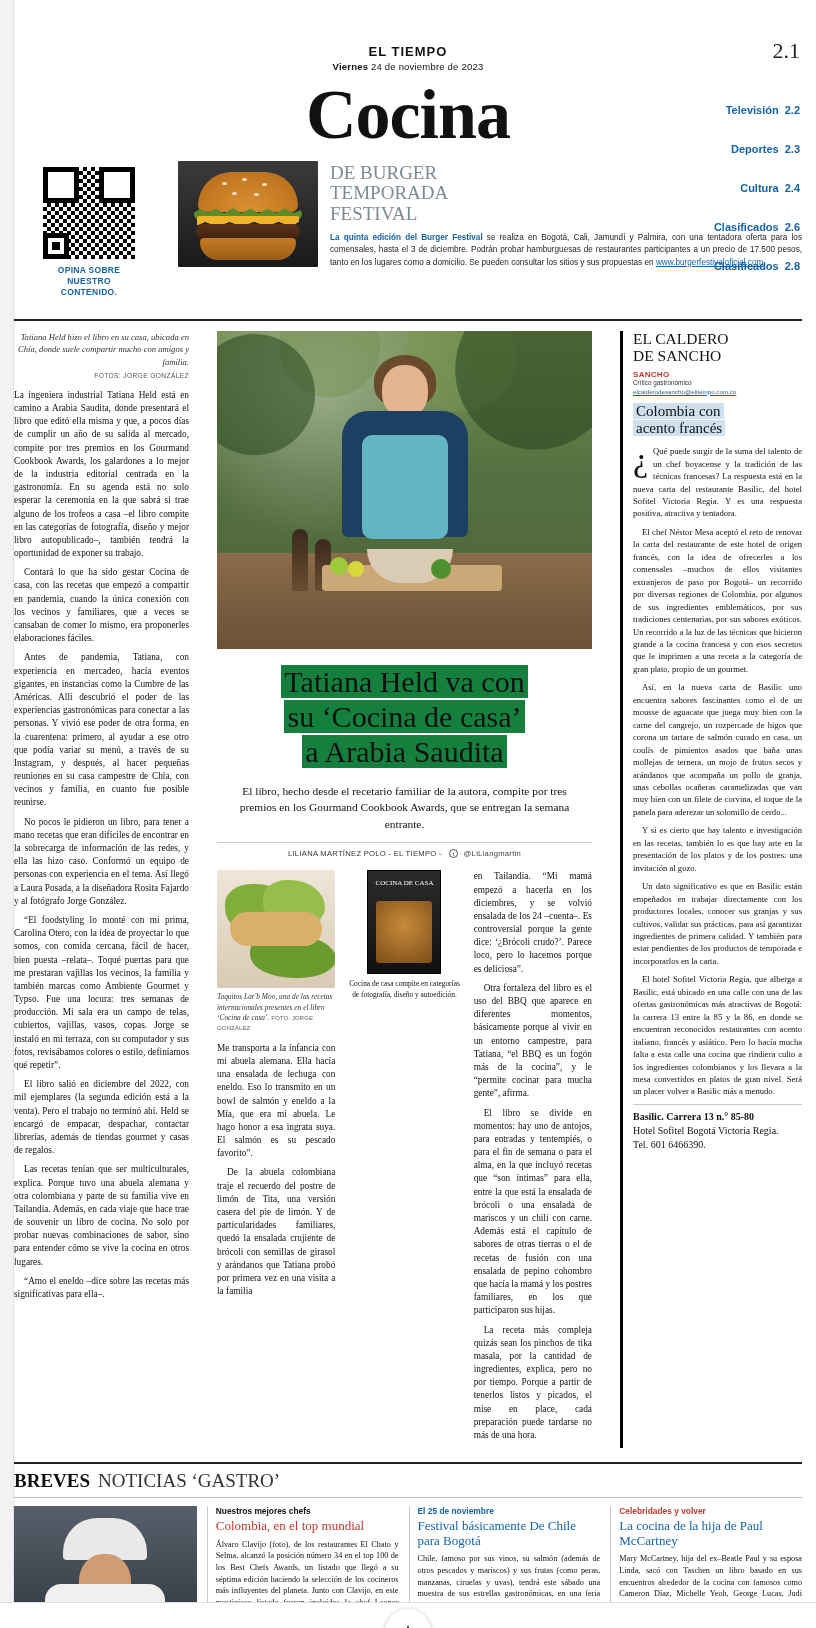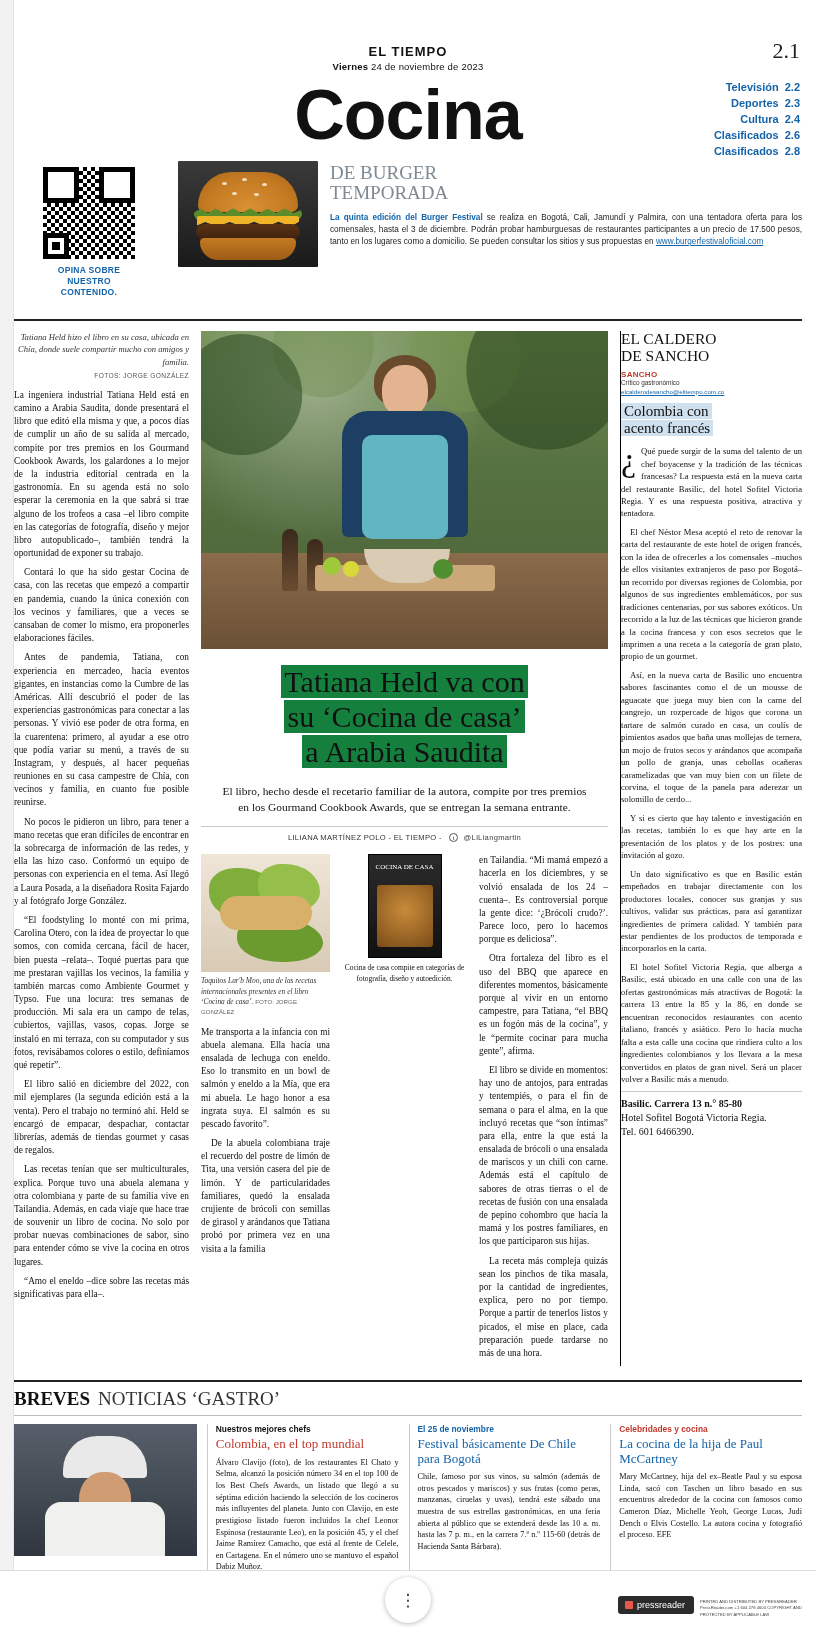--- a/index.html
+++ b/index.html
@@ -39,37 +39,37 @@
   }
   .mh-date b { font-weight: 700; }
   .mh-pageno {
     position: absolute;
     right: 2px; top: -6px;
     font-family: "Liberation Serif", serif;
     font-size: 22px;
     color: #222;
   }
   .mh-title {
-    font-family: Liberation Sans, sans-serif;
+    font-family: Liberation Serif, serif;
     font-size: 70px;
     font-weight: 700;
     line-height: .95;
     margin: 10px 0 0 0;
     letter-spacing: -1px;
   }
   .mh-index {
     position: absolute;
     right: 2px;
     top: 36px;
     text-align: right;
     font-family: "Liberation Sans", sans-serif;
     font-size: 11px;
     line-height: 1.45;
   }
-  .mh-index .row { white-space: nowrap; }
+  .mh-index .row { white-space: nowrap; margin-top: 23px; }
   .mh-index .lbl { color: #1463a8; font-weight: 600; }
   .mh-index .num { color: #1463a8; font-weight: 700; margin-left: 6px; }
 
   
   .topband {
     display: flex;
     gap: 14px;
     margin-top: 12px;
     padding-bottom: 10px;
     align-items: flex-start;
@@ -163,26 +163,26 @@
     color: #222;
     text-align: justify;
   }
   .promo-body b { color:#1463a8; }
   .promo-body u { color:#1463a8; text-decoration: underline; }
   .hr-thick { border:0; border-top:2px solid #222; margin: 10px 0 0 0; }
 
   
   .main {
     display: flex;
-    gap: 12px;
+    gap: 28px;
     margin-top: 10px;
   }
   .col-left { width: 175px; flex: 0 0 175px; }
   .col-mid  { flex: 1; }
-  .col-right{ width: 182px; flex: 0 0 182px; border-left: 1px solid #000000; }
+  .col-right{ width: 182px; flex: 0 0 182px; border-left: 3px solid #000000; padding-left: 10px; }
 
   .photo-credit {
     font-family: "Liberation Serif", serif;
     font-size: 8.6px;
     font-style: italic;
     color: #333;
     text-align: right;
     line-height: 1.45;
     margin-bottom: 8px;
   }
@@ -522,20 +522,21 @@
             <div class="lettuce"></div>
             <div class="cheese"></div>
             <div class="patty"></div>
             <div class="bun-bot"></div>
           </div>
         </div>
         <div class="promo-text">
           <div class="promo-kicker">
             <div>DE BURGER</div>
             <div>TEMPORADA</div>
+            <div>FESTIVAL</div>
           </div>
           <div class="promo-body">
             <b>La quinta edición del Burger Festival</b><span> se realiza en Bogotá, Cali, Jamundí y Palmira, con una tentadora oferta para los comensales, hasta el 3 de diciembre. Podrán probar hamburguesas de restaurantes participantes a un precio de 17.500 pesos, tanto en los lugares como a domicilio. Se pueden consultar los sitios y sus propuestas en </span><u>www.burgerfestivaloficial.com</u>
           </div>
         </div>
       </div>
     </div>
 
     <hr class="hr-thick">
 
@@ -683,21 +684,21 @@
 
       <div class="bcol">
         <div class="kicker blue">El 25 de noviembre</div>
         <div class="bhead blue">Festival básicamente De Chile para Bogotá</div>
         <div class="btext">
           <p>Chile, famoso por sus vinos, su salmón (además de otros pescados y mariscos) y sus frutas (como peras, manzanas, ciruelas y uvas), tendrá este sábado una muestra de sus estrellas gastronómicas, en una feria abierta al público que se extenderá desde las 10 a. m. hasta las 7 p. m., en la carrera 7.ª n.º 115-60 (detrás de Hacienda Santa Bárbara).</p>
         </div>
       </div>
 
       <div class="bcol">
-        <div class="kicker red">Celebridades y cocina</div>
+        <div class="kicker red">Celebridades y volver</div>
         <div class="bhead blue">La cocina de la hija de Paul McCartney</div>
         <div class="btext">
           <p>Mary McCartney, hija del ex–Beatle Paul y su esposa Linda, sacó con Taschen un libro basado en sus encuentros alrededor de la cocina con famosos como Cameron Díaz, Michelle Yeoh, George Lucas, Judi Dench o Elvis Costello. La autora cocina y fotografió el proceso. EFE</p>
         </div>
       </div>
     </div>
 
   </div>
 
   <div class="appbar">

